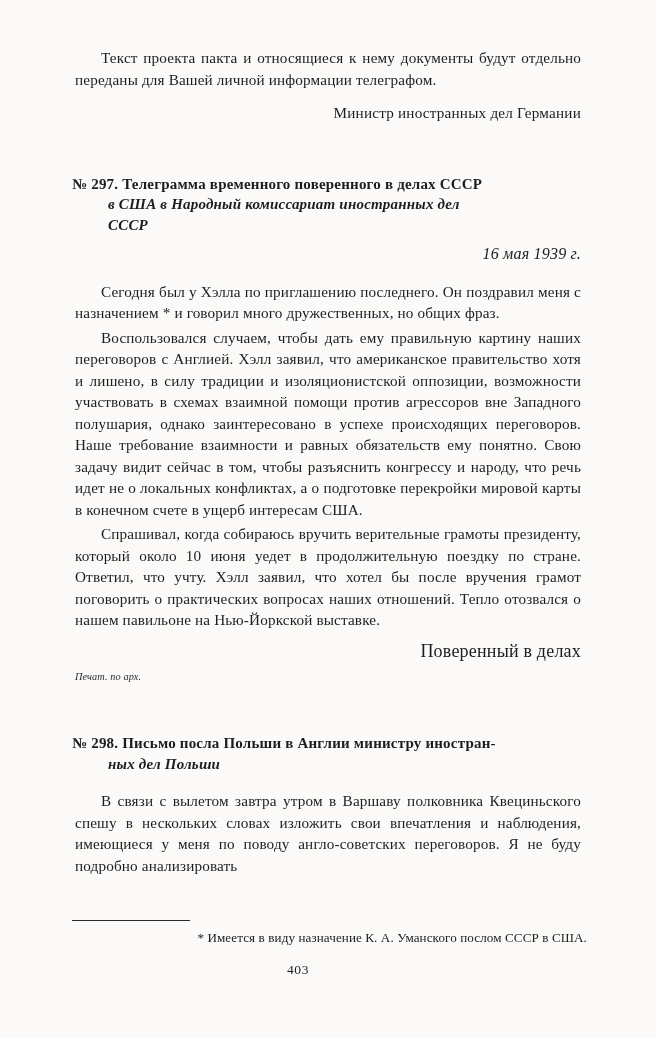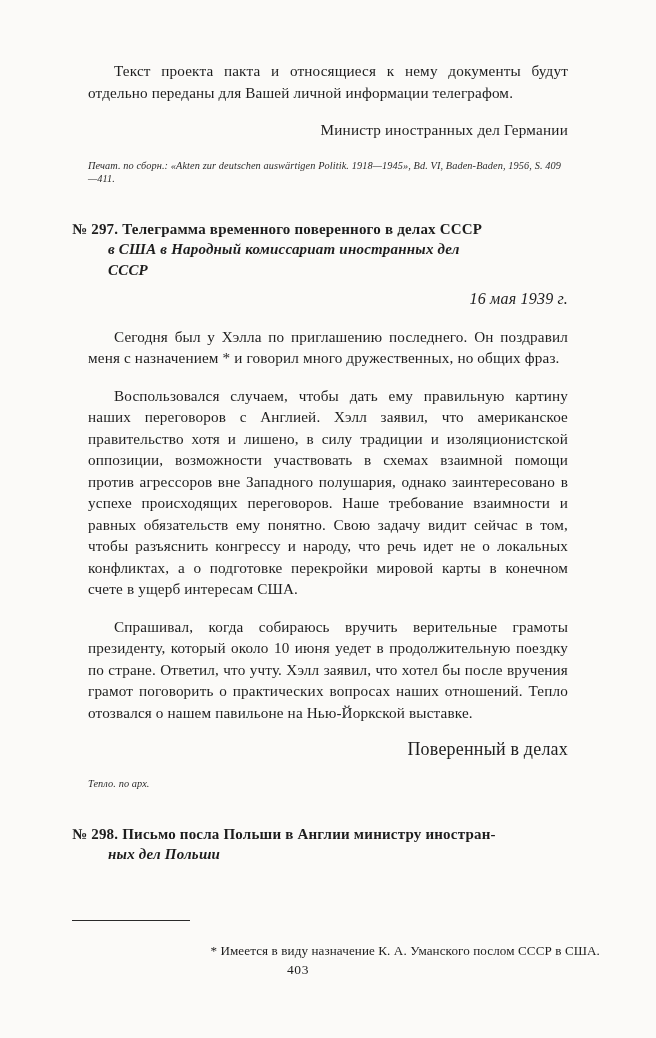--- a/index.html
+++ b/index.html
@@ -22,21 +22,21 @@
     height: 1038px;
     background: #fbfaf8;
   }
   .content {
     position: absolute;
     left: 72px;
     top: 44px;
     width: 512px;
   }
   p {
-    margin: 16px;
+    margin: 3px;
     font-size: 15.2px;
     line-height: 21.5px;
     text-align: justify;
     text-indent: 26px;
     letter-spacing: 0.15px;
   }
   .right {
     text-align: right;
     text-indent: 0;
     margin-top: 12px;
@@ -48,21 +48,21 @@
     font-style: italic;
     font-size: 10.3px;
     line-height: 13px;
     color: #2b2b2b;
     text-indent: 0;
     text-align: left;
     letter-spacing: 0.1px;
   }
   .src-note-top { margin-top: 18px; }
   .doc-head {
-    margin-top: 34px;
+    margin-top: 50px;
     font-weight: bold;
     font-size: 15px;
     line-height: 20.5px;
     text-indent: 0;
     text-align: left;
     letter-spacing: 0.2px;
   }
   .doc-head .num { white-space: nowrap; }
   .doc-head .line2,
   .doc-head .line3 {
@@ -123,48 +123,50 @@
 <body>
 
 <div class="page">
 
   <div class="content">
 
     <p>Текст проекта пакта и относящиеся к нему документы будут отдельно переданы для Вашей личной информации телеграфом.</p>
 
     <p class="right">Министр иностранных дел Германии</p>
 
-    <p class="src-note src-note-top">Печат. по сборн.: «Akten zur deutschen auswärtigen Politik. 1918—1945», Bd. VI, Baden-Baden, 1956, S. 409—411.</p>
 
     <div class="doc-head">
       <span class="num">№ 297.</span>
       <span>Телеграмма временного поверенного в делах СССР</span>
       <span class="line2">в США в Народный комиссариат иностранных дел</span>
       <span class="line3">СССР</span>
     </div>
 
     <p class="date">16 мая 1939 г.</p>
 
     <div class="body-block">
       <p>Сегодня был у Хэлла по приглашению последнего. Он поздравил меня с назначением * и говорил много дружественных, но общих фраз.</p>
       <p>Воспользовался случаем, чтобы дать ему правильную картину наших переговоров с Англией. Хэлл заявил, что американское правительство хотя и лишено, в силу традиции и изоляционистской оппозиции, возможности участвовать в схемах взаимной помощи против агрессоров вне Западного полушария, однако заинтересовано в успехе происходящих переговоров. Наше требование взаимности и равных обязательств ему понятно. Свою задачу видит сейчас в том, чтобы разъяснить конгрессу и народу, что речь идет не о локальных конфликтах, а о подготовке перекройки мировой карты в конечном счете в ущерб интересам США.</p>
       <p>Спрашивал, когда собираюсь вручить верительные грамоты президенту, который около 10 июня уедет в продолжительную поездку по стране. Ответил, что учту. Хэлл заявил, что хотел бы после вручения грамот поговорить о практических вопросах наших отношений. Тепло отозвался о нашем павильоне на Нью-Йоркской выставке.</p>
     </div>
 
     <p class="sign">Поверенный в делах</p>
 
-    <p class="src-note src-note-left">Тепло. по арх.</p>
+    <p class="src-note src-note-left">Печат. по арх.</p>
 
     <div class="doc-head">
       <span class="num">№ 298.</span>
       <span>Письмо посла Польши в Англии министру иностран-</span>
       <span class="line2">ных дел Польши</span>
     </div>
 
 
+    <div class="body-block">
+      <p>В связи с вылетом завтра утром в Варшаву полковника Квециньского спешу в нескольких словах изложить свои впечатления и наблюдения, имеющиеся у меня по поводу англо-советских переговоров. Я не буду подробно анализировать</p>
+    </div>
 
   </div>
 
   <div class="footnote-rule"></div>
 
   <p class="footnote">* Имеется в виду назначение К. А. Уманского послом СССР в США.</p>
 
   <div class="folio">403</div>
 
 </div>

